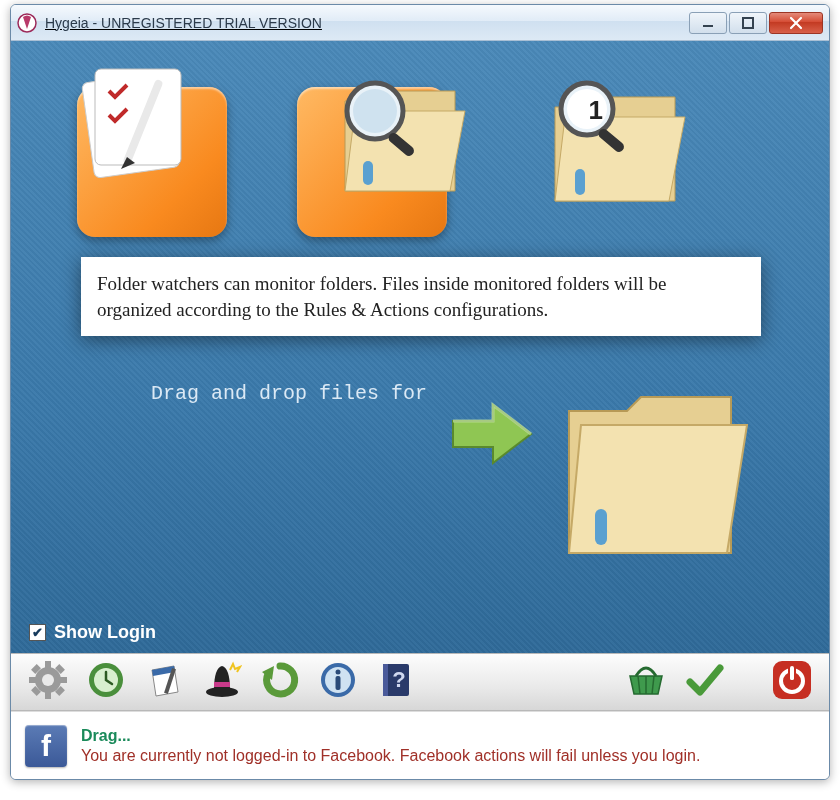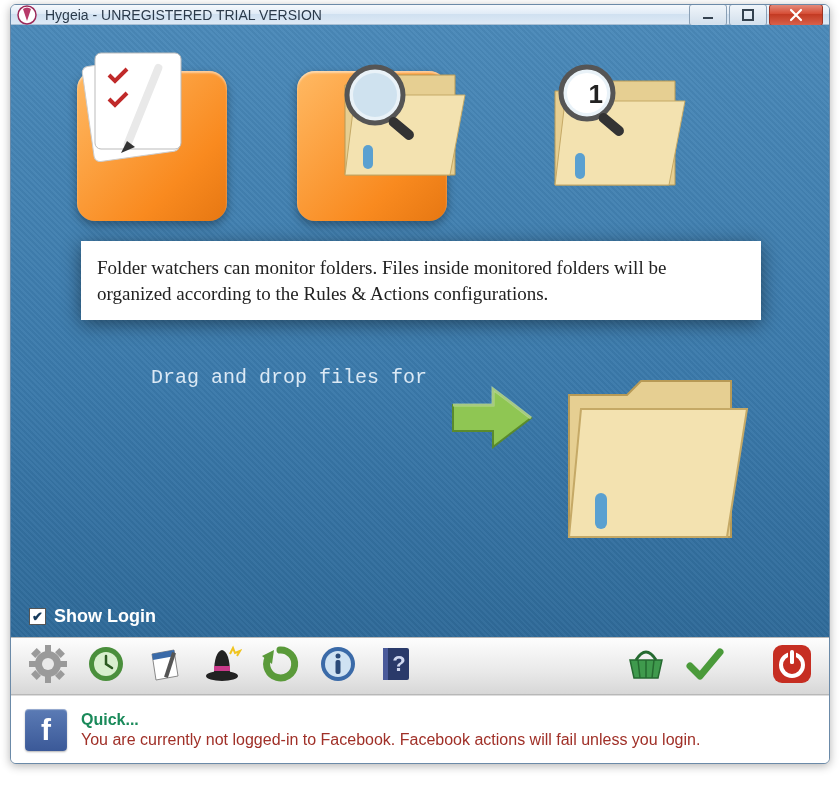--- a/index.html
+++ b/index.html
@@ -13,26 +13,27 @@
 .window {
   width: 820px;
   margin: 4px auto;
   border: 1px solid #6b8aa8;
   border-radius: 6px;
   overflow: hidden;
   box-shadow: 0 2px 10px rgba(0,0,0,0.3);
   background: #fff;
 }
 .titlebar {
-  height: 20px;
+  height: 36px;
   background: linear-gradient(to bottom, #f5f9fd 0%, #e1ecf7 45%, #cfe0f0 46%, #dde9f5 100%);
   display: flex;
   align-items: center;
   padding: 0 6px;
   border-bottom: 1px solid #a9bfd4;
+  text-decoration: underline;
 }
 .titlebar-icon {
   width: 20px; height: 20px;
   margin-right: 8px;
 }
 .titlebar-title {
   font-size: 14px;
   color: #2b3a4a;
   flex: 1;
 }
@@ -407,18 +408,18 @@
           <rect x="17" y="6" width="8" height="8" fill="#c62e22"></rect>
           <rect x="19" y="7" width="4" height="14" rx="2" fill="#fff"></rect>
         </svg>
       </span>
     </div>
   </div>
 
   <div class="statusbar">
     <div class="fb-icon">f</div>
     <div class="status-text">
-      <div class="login">Quick...</div>
+      <div class="login">Drag...</div>
       <div class="warn">You are currently not logged-in to Facebook. Facebook actions will fail unless you login.</div>
     </div>
   </div>
 
 </div>
 
 </body></html>

